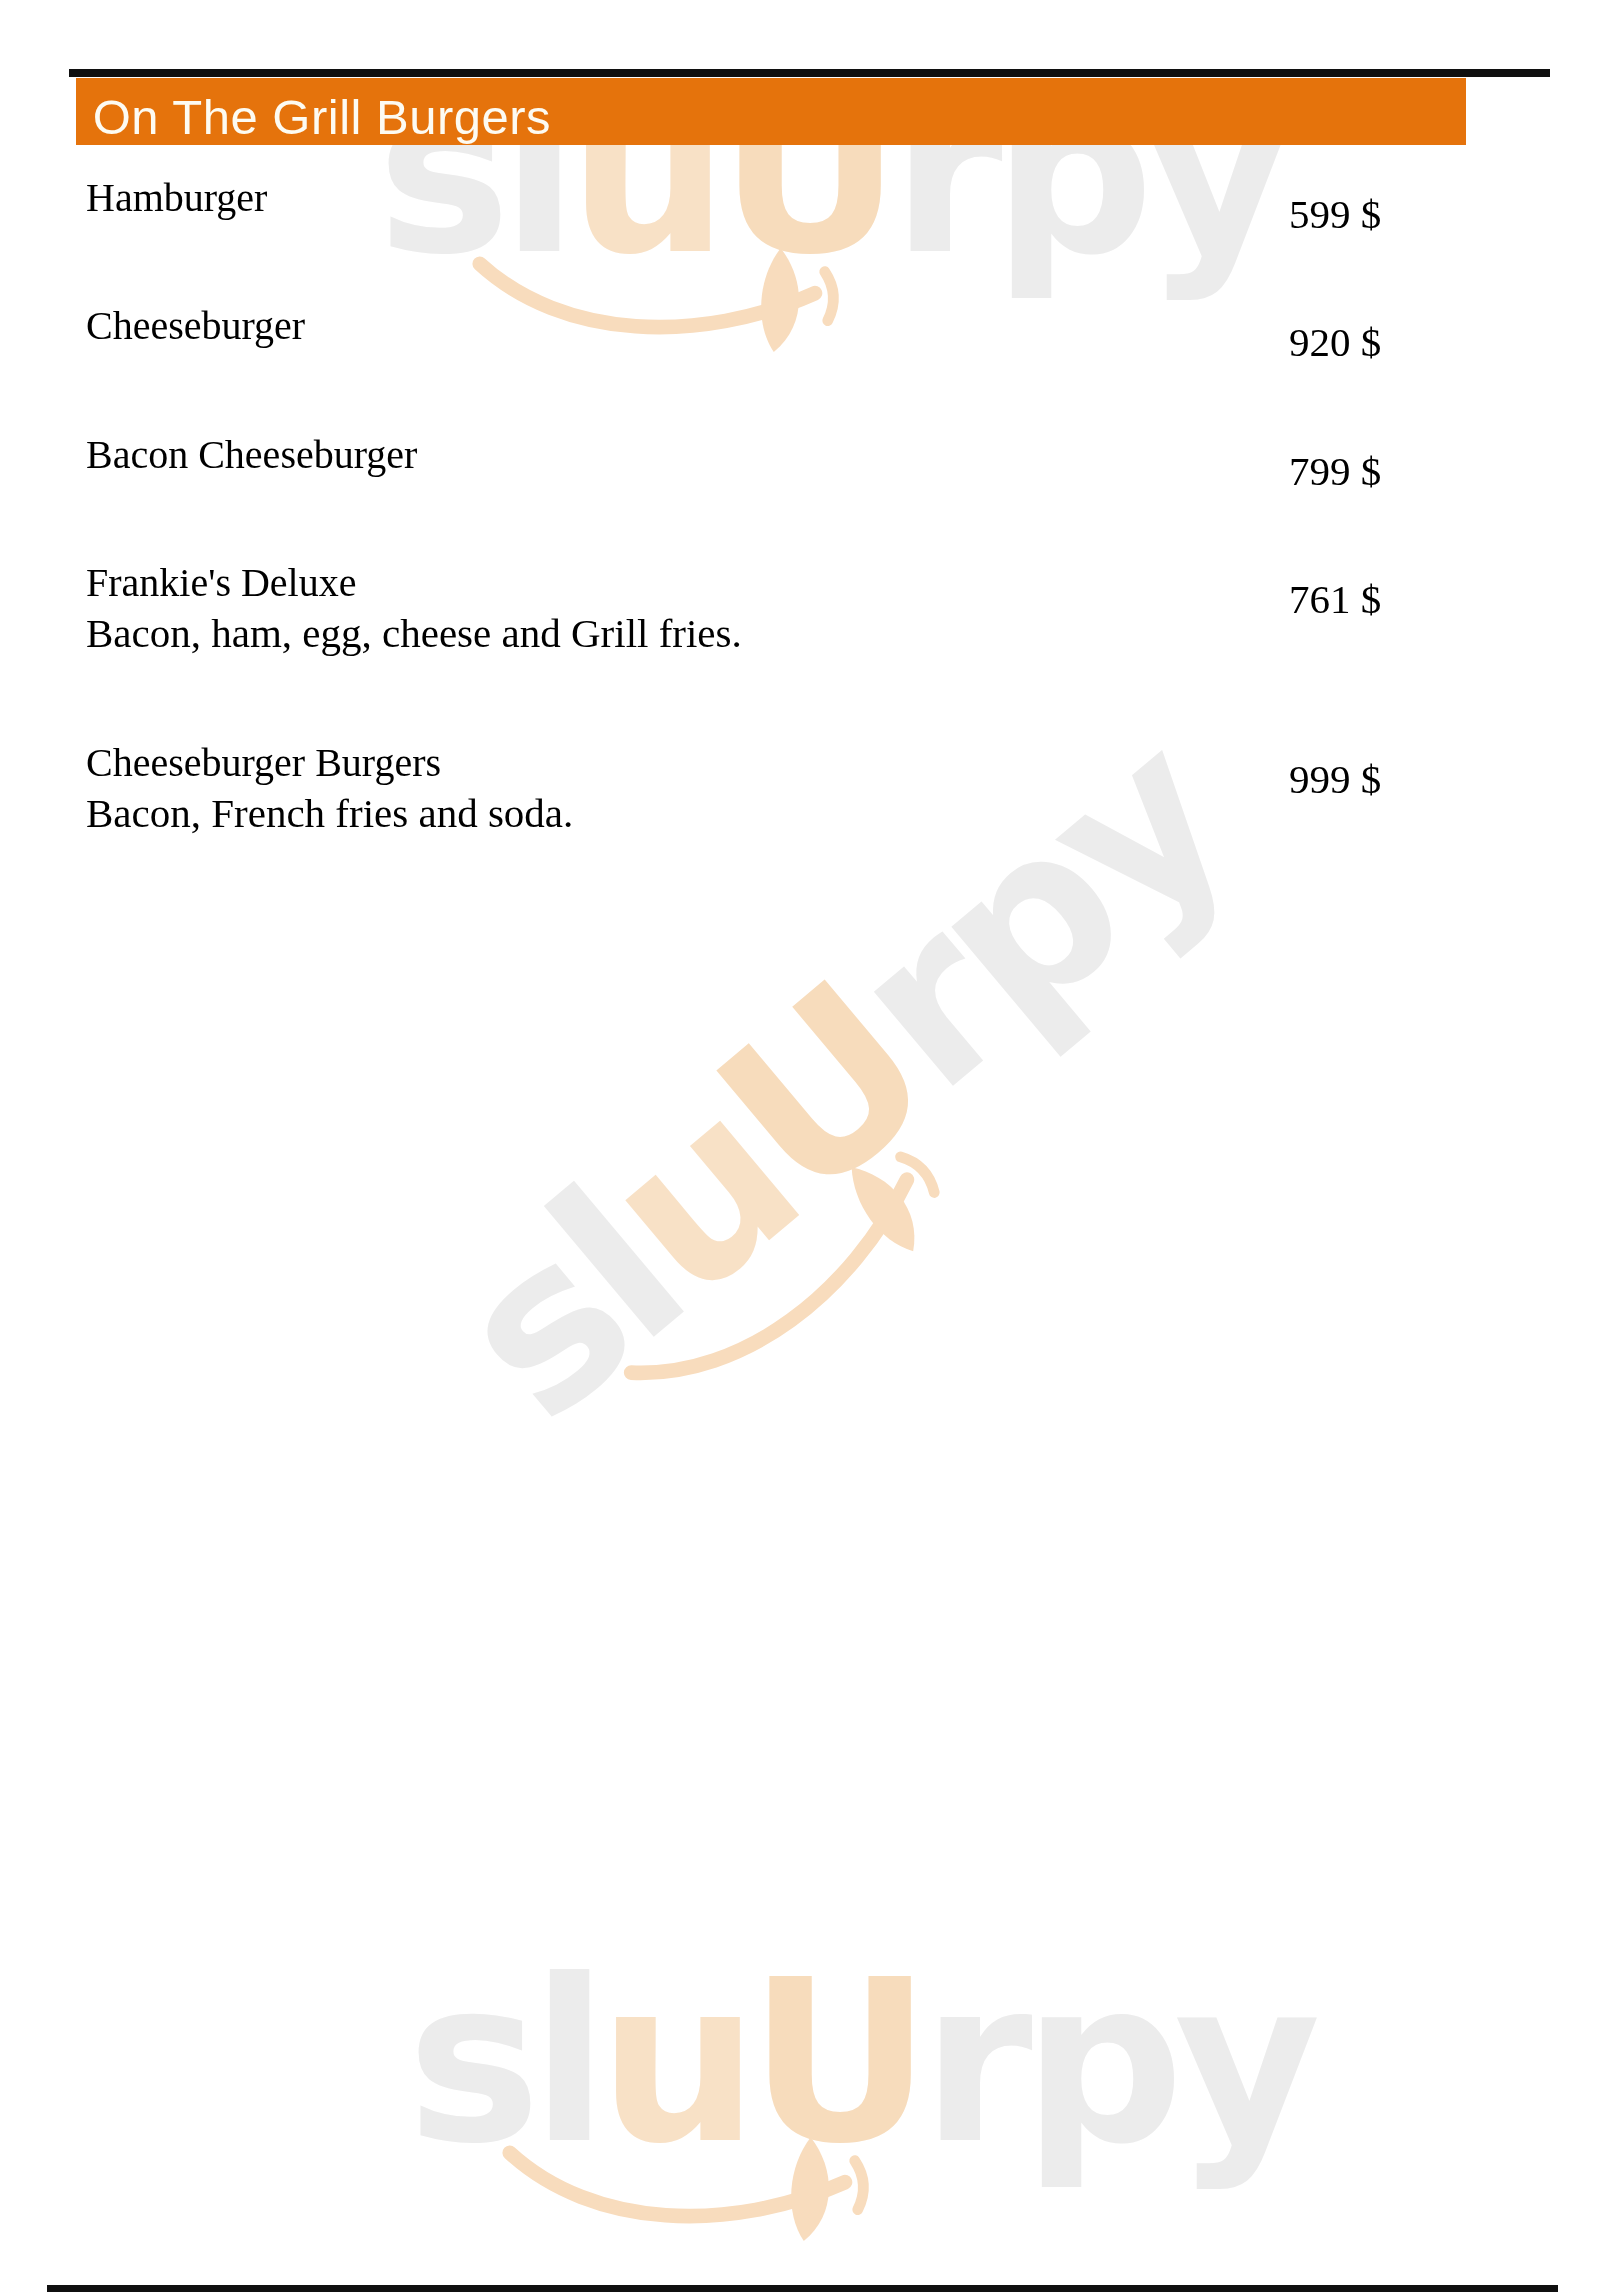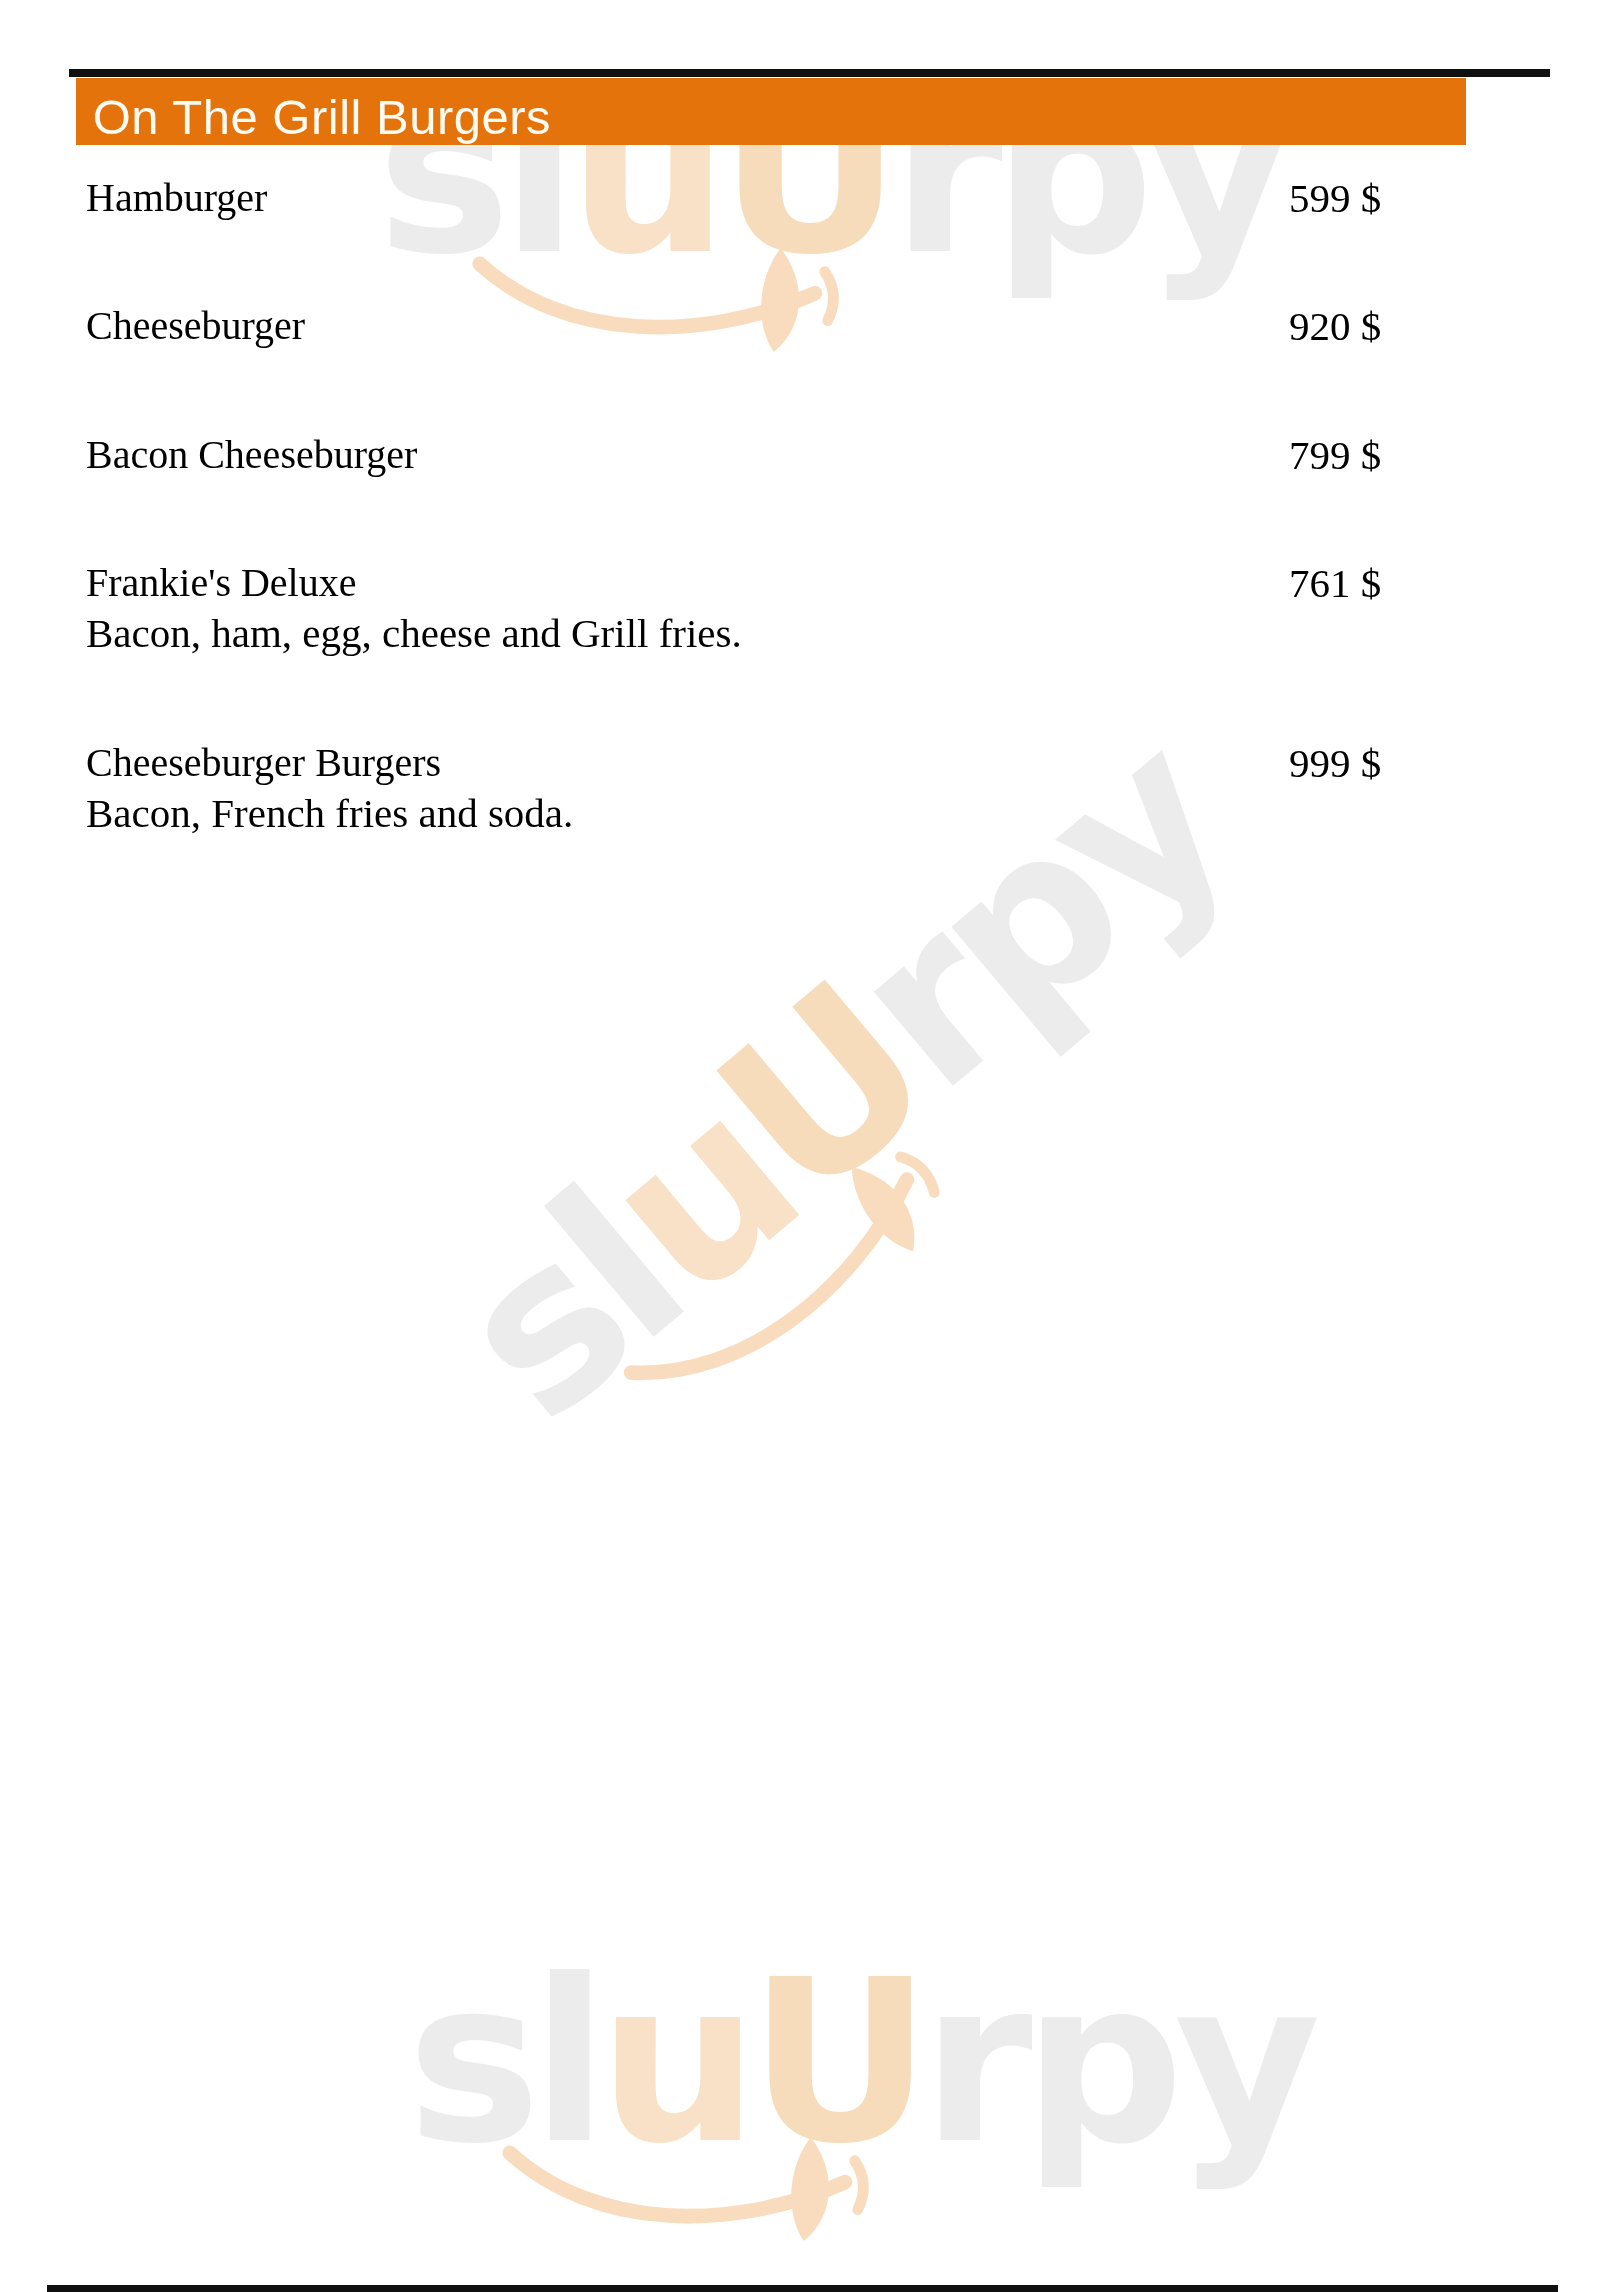--- a/index.html
+++ b/index.html
@@ -61,21 +61,21 @@
     position:absolute;left:86px;top:0;
     font-size:40px;line-height:1.0;color:#000000;
     white-space:nowrap;
   }
   .idesc{
     position:absolute;left:86px;top:50px;
     font-size:41px;line-height:1.0;color:#000000;
     white-space:nowrap;
   }
   .iprice{
-    position:absolute;left:1289px;top:0;
+    position:absolute;left:1289px;top:16px;
     font-size:41px;line-height:1.0;color:#000000;
     white-space:nowrap;
   }
 </style>
 </head>
 <body>
 
 <div class="page">
 
   <div class="wm wm-top">

